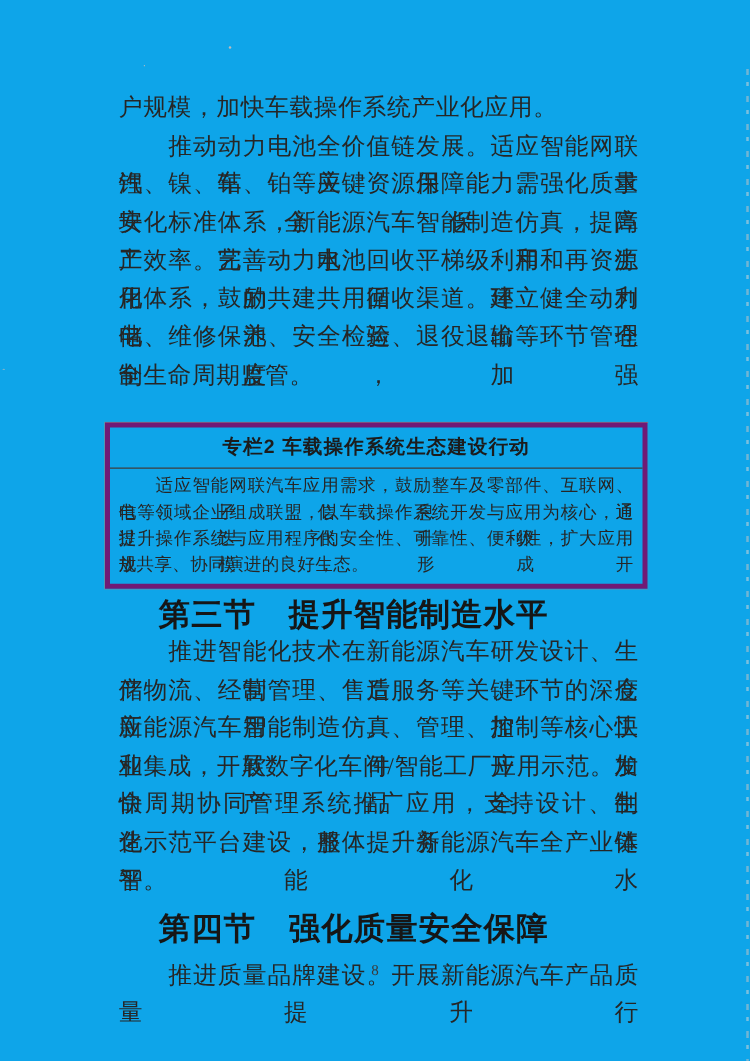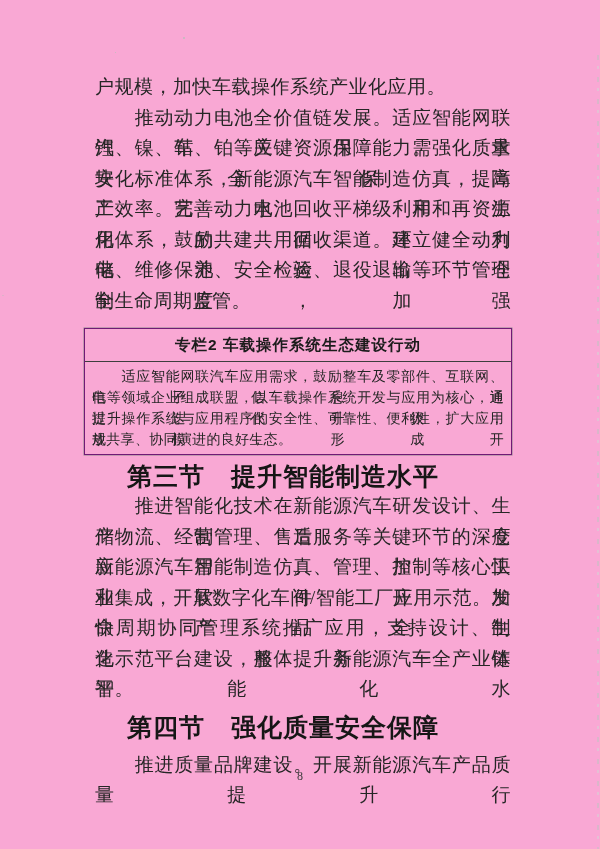--- a/index.html
+++ b/index.html
@@ -4,21 +4,21 @@
 <style>
   html,body{margin:0;padding:0;}
   body{
     width:600px;height:849px;
     background:#e9e9e9;
     font-family:"Liberation Serif","DejaVu Serif",serif;
   }
   .sheet{
     position:relative;
     width:600px;height:849px;
-    background:#f9a8d4;
+    background:#0ea5e9;
     overflow:hidden;
     color:#262626;
   }
   
   .content{
     position:absolute;
     left:95px; top:72px;
     width:416px;
   }
   .para{margin:0;padding:0;}
@@ -33,23 +33,23 @@
   }
   .tline.just{
     white-space:normal;
     text-align:justify;
     text-align-last:justify;
     text-justify:inter-character;
   }
   
   .column-box{
     margin-left:-11px;
-    margin-top:12px;
+    margin-top:22px;
     width:426px;
-    border:1px solid #701a75;
+    border:4px solid #701a75;
     box-shadow:0 0 0 0.5px #8a8a8a;
   }
   .column-box .box-title{
     height:32px;
     line-height:32px;
     text-align:center;
     font-family:"Liberation Sans","DejaVu Sans",sans-serif;
     font-weight:700;
     font-size:15.5px;
     color:#1c1c1c;

